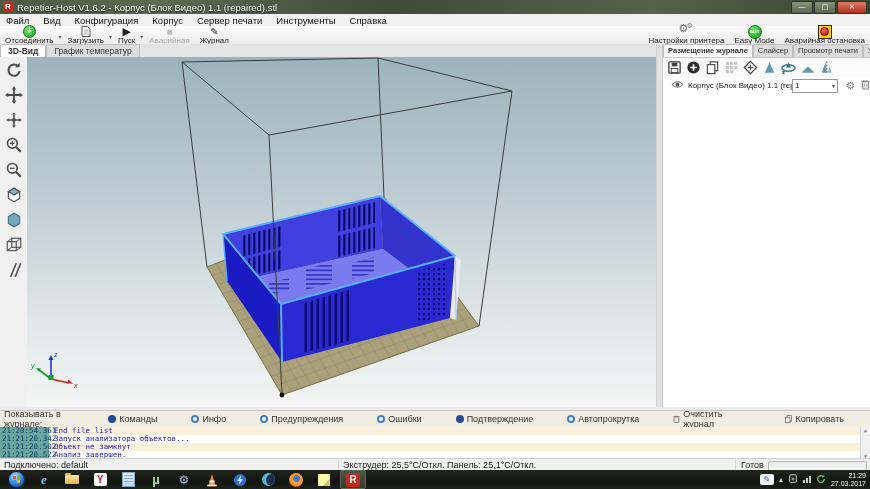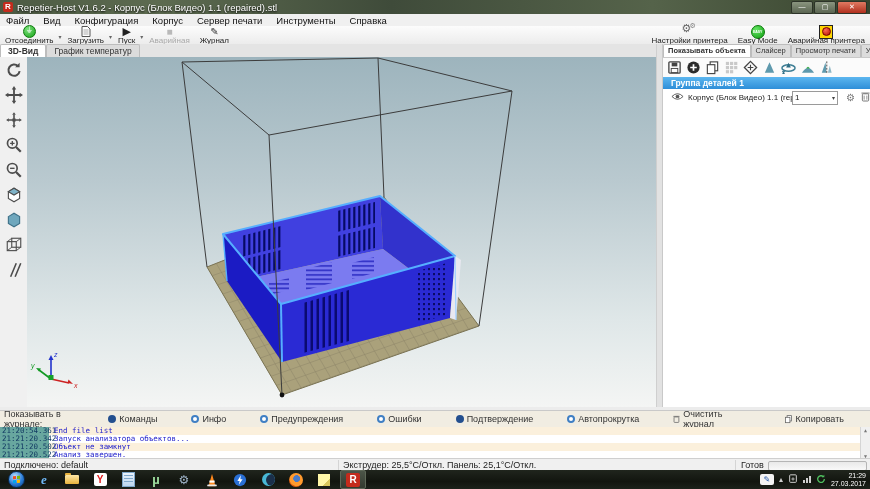--- a/index.html
+++ b/index.html
@@ -224,21 +224,21 @@
             <span class="easyball">EASY</span>
           </span>
         <span>Easy Mode</span>
       </div>
       <div class="tbtn">
         <span class="ic">
             <span class="estop">
               <i></i>
             </span>
           </span>
-        <span>Аварийная принтера</span>
+        <span>Аварийная остановка</span>
       </div>
     </div>
   </div>
 
   <div class="main">
     <div class="leftpane">
       <div class="vtabs">
         <div class="vtab active">3D-Вид</div>
         <div class="vtab">График температур</div>
       </div>
@@ -380,21 +380,21 @@
             <text x="4" y="311" fill="#119922">y</text>
           </g>
         </svg>
       </div>
     </div>
 
     <div class="splitter"></div>
 
     <div class="rightpane">
       <div class="rtabs">
-        <div class="rtab active">Показывать объекта</div>
+        <div class="rtab active">Размещение журнале</div>
         <div class="rtab">Слайсер</div>
         <div class="rtab">Просмотр печати</div>
         <div class="rtab">Управление</div>
 
       </div>
 
       <div class="ricons">
         <span class="rbtn">
           <svg width="15" height="15" viewBox="0 0 16 16">
               <rect x="2" y="2" width="12" height="12" rx="1" fill="none" stroke="#444" stroke-width="1.4"></rect>
@@ -454,21 +454,20 @@
         </span>
         <span class="rbtn">
           <svg width="15" height="15" viewBox="0 0 16 16">
               <polygon points="3,13.5 7,2.5 8,13.5" fill="#5e99ad"></polygon>
               <polygon points="9.5,13.5 11.5,6 13.5,13.5" fill="#8fb8c6"></polygon>
               <line x1="8.3" y1="1.5" x2="8.3" y2="14.5" stroke="#444" stroke-width="1" stroke-dasharray="2 1.4"></line>
             </svg>
         </span>
       </div>
 
-      <div class="grouprow">Группа деталей 1</div>
 
       <div class="itemrow">
         <span class="eye">
           <svg width="13" height="9" viewBox="0 0 14 9">
               <path d="M1 4.5Q7 -1.5 13 4.5Q7 10.5 1 4.5Z" fill="#fff" stroke="#555" stroke-width="1"></path>
               <circle cx="7" cy="4.5" r="2" fill="#555"></circle>
             </svg>
         </span>
         <span class="itemname">Корпус (Блок Видео) 1.1 (repaired)</span>
         <span class="countsel">

